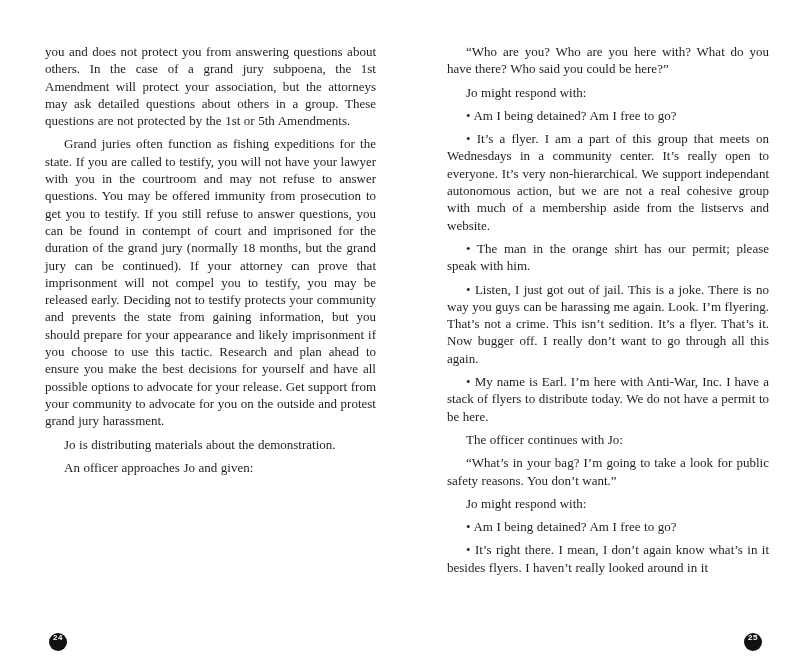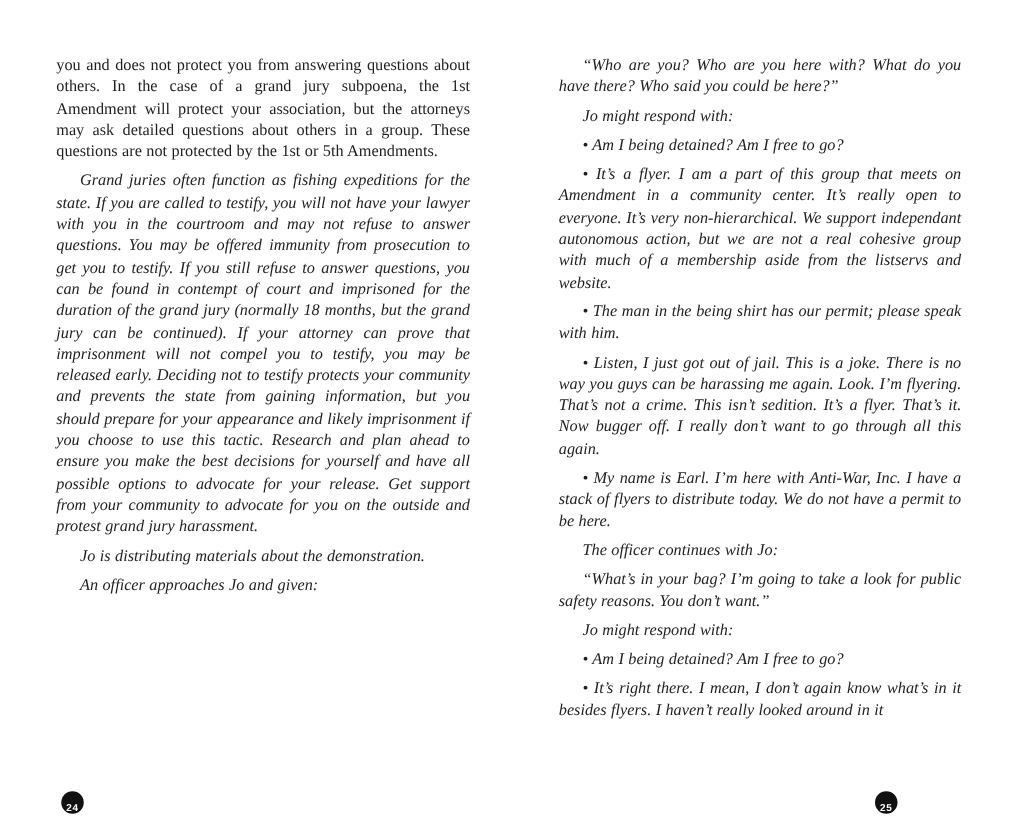--- a/index.html
+++ b/index.html
@@ -34,43 +34,42 @@
     font-size: 13px;
     line-height: 17.3px;
     color: var(--text_color, #1e1e1e);
     word-spacing: 0.3px;
   }
   .para + .para {
     margin-top: 6px;
   }
   .para.indent {
     text-indent: 19px;
-    font-style: italic;
   }
   .para.flush {
     text-indent: 0;
   }
   .page-badge {
     position: absolute;
     top: 633px;
     width: 18px;
     height: 18px;
     border-radius: 50%;
     background: var(--badge_bg, #111111);
     color: var(--badge_text, #ffffff);
     display: flex;
-    align-items: flex-end;
+    align-items: flex-start;
     justify-content: center;
     font-family: "Liberation Sans", sans-serif;
     font-size: 8px;
     font-weight: bold;
     letter-spacing: 0.5px;
   }
   .badge-left { left: 49px; }
-  .badge-right { left: 700px; }
+  .badge-right { left: 744px; }
 </style>
 </head>
 <body>
 
 <div class="spread">
 
   <div class="page-left">
     <div class="column column-left">
         <p class="para flush">you and does not protect you from answering questions about others. In the case of a grand jury subpoena, the 1st Amendment will protect your association, but the attorneys may ask detailed questions about others in a group. These questions are not protected by the 1st or 5th Amendments.</p>
         <p class="para indent">Grand juries often function as fishing expeditions for the state. If you are called to testify, you will not have your lawyer with you in the courtroom and may not refuse to answer questions. You may be offered immunity from prosecution to get you to testify. If you still refuse to answer questions, you can be found in contempt of court and imprisoned for the duration of the grand jury (normally 18 months, but the grand jury can be continued). If your attorney can prove that imprisonment will not compel you to testify, you may be released early. Deciding not to testify protects your community and prevents the state from gaining information, but you should prepare for your appearance and likely imprisonment if you choose to use this tactic. Research and plan ahead to ensure you make the best decisions for yourself and have all possible options to advocate for your release. Get support from your community to advocate for you on the outside and protest grand jury harassment.</p>
@@ -80,22 +79,22 @@
     <div class="page-badge badge-left">
       <span>24</span>
     </div>
   </div>
 
   <div class="page-right">
     <div class="column column-right">
         <p class="para indent">“Who are you? Who are you here with? What do you have there? Who said you could be here?”</p>
         <p class="para indent">Jo might respond with:</p>
         <p class="para indent">• Am I being detained? Am I free to go?</p>
-        <p class="para indent">• It’s a flyer. I am a part of this group that meets on Amendment in a community center. It’s really open to everyone. It’s very non-hierarchical. We support independant autonomous action, but we are not a real cohesive group with much of a membership aside from the listservs and website.</p>
-        <p class="para indent">• The man in the being shirt has our permit; please speak with him.</p>
+        <p class="para indent">• It’s a flyer. I am a part of this group that meets on Wednesdays in a community center. It’s really open to everyone. It’s very non-hierarchical. We support independant autonomous action, but we are not a real cohesive group with much of a membership aside from the listservs and website.</p>
+        <p class="para indent">• The man in the orange shirt has our permit; please speak with him.</p>
         <p class="para indent">• Listen, I just got out of jail. This is a joke. There is no way you guys can be harassing me again. Look. I’m flyering. That’s not a crime. This isn’t sedition. It’s a flyer. That’s it. Now bugger off. I really don’t want to go through all this again.</p>
         <p class="para indent">• My name is Earl. I’m here with Anti-War, Inc. I have a stack of flyers to distribute today. We do not have a permit to be here.</p>
         <p class="para indent">The officer continues with Jo:</p>
         <p class="para indent">“What’s in your bag? I’m going to take a look for public safety reasons. You don’t want.”</p>
         <p class="para indent">Jo might respond with:</p>
         <p class="para indent">• Am I being detained? Am I free to go?</p>
         <p class="para indent">• It’s right there. I mean, I don’t again know what’s in it besides flyers. I haven’t really looked around in it</p>
       </div>
     <div class="page-badge badge-right">
       <span>25</span>

